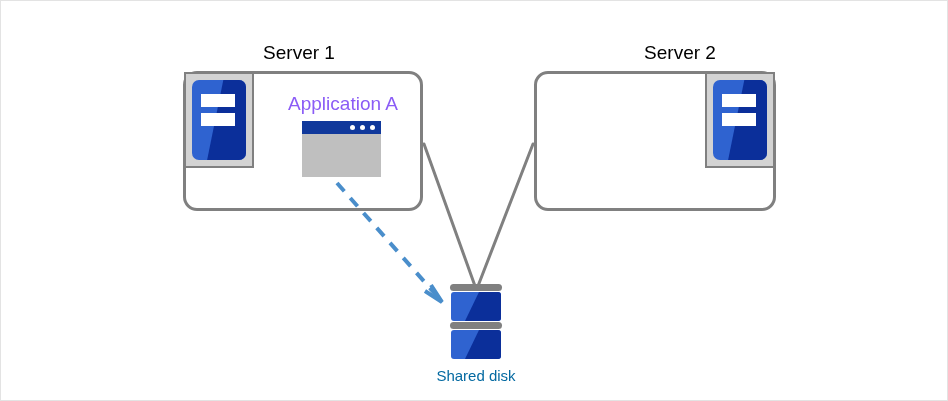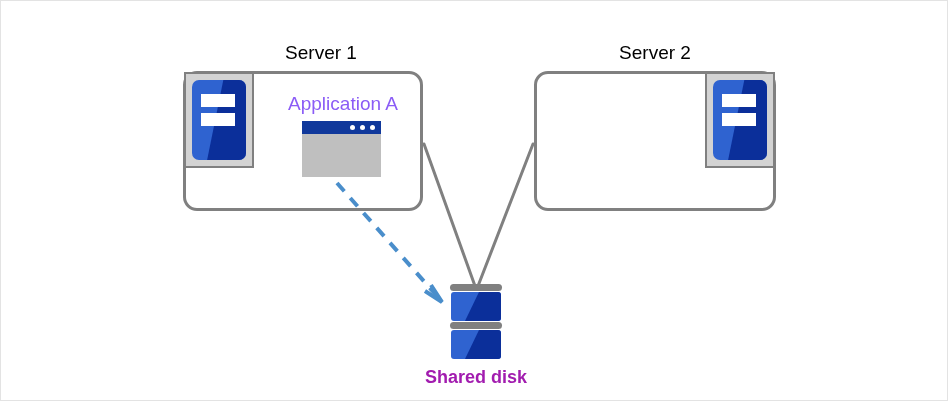--- a/index.html
+++ b/index.html
@@ -36,22 +36,22 @@
   #server1-box { left: 182px; top: 70px; width: 240px; height: 140px; }
   #server2-box { left: 533px; top: 70px; width: 242px; height: 140px; }
 
   .server-caption {
     position: absolute;
     font-size: 19px;
     color: #000000;
     white-space: nowrap;
     text-align: center;
   }
-  #server1-caption { left: 200px; top: 41px; width: 240px; }
-  #server2-caption { left: 533px; top: 41px; width: 242px; }
+  #server1-caption { left: 178px; top: 41px; width: 240px; }
+  #server2-caption { left: 558px; top: 41px; width: 242px; }
 
   
   .server-icon {
     position: absolute;
     width: 70px;
     height: 96px;
     background: #d3d3d3;
     border: 2px solid #808080;
     box-sizing: border-box;
     padding: 6px;
@@ -161,24 +161,23 @@
     background: #0b2f9a;
     clip-path: polygon(56% 0, 100% 0, 100% 100%, 28% 100%);
   }
 
   #disk-caption {
     position: absolute;
     left: 385px;
     top: 366px;
     width: 180px;
     text-align: center;
-    font-size: 18px;
-    color: #a21caf;
+    font-size: 15px;
+    color: #0369a1;
     white-space: nowrap;
-    font-weight: bold;
   }
 </style>
 </head>
 <body>
 
 <div id="canvas">
 
   <svg id="vector-layer" viewBox="0 0 948 401">
     <line x1="423" y1="143" x2="474" y2="285" stroke="#808080" stroke-width="3" stroke-linecap="round"></line>
     <line x1="532" y1="143" x2="477" y2="285" stroke="#808080" stroke-width="3" stroke-linecap="round"></line>

